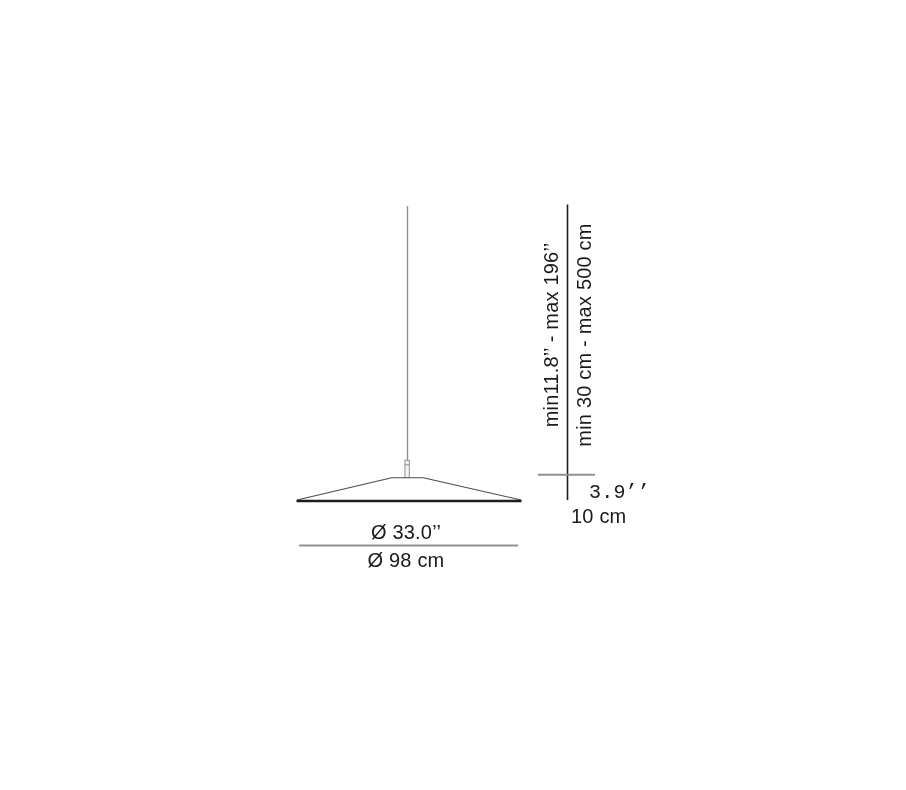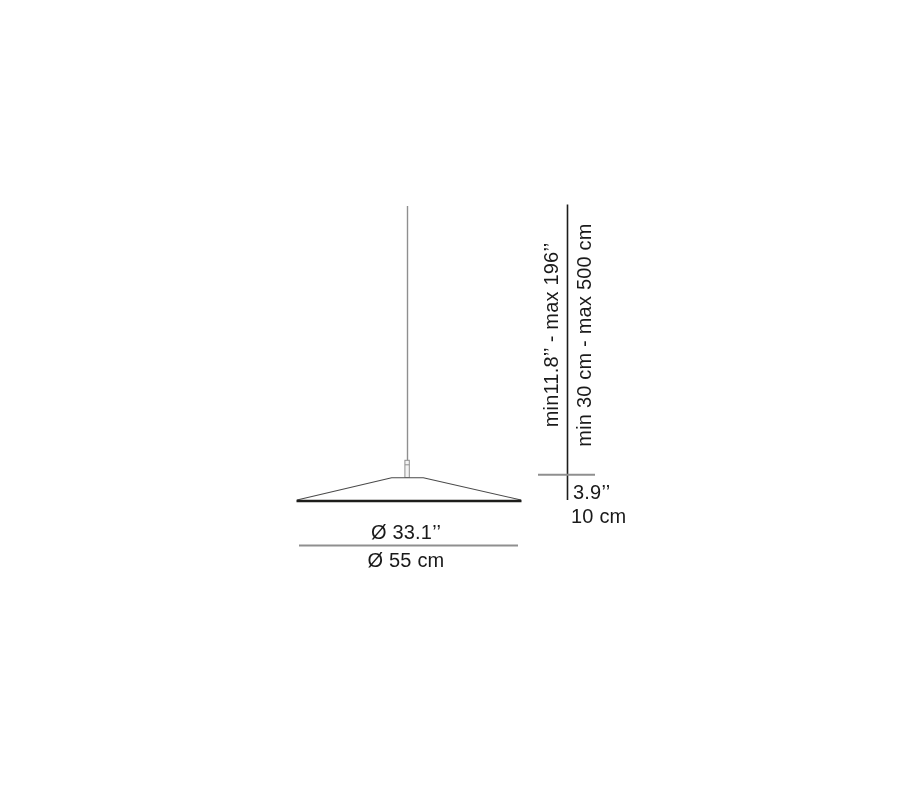--- a/index.html
+++ b/index.html
@@ -46,22 +46,22 @@
 
     <line class="ln-dark" x1="296.5" y1="501" x2="521.5" y2="501" stroke-width="2.3"></line>
 
     <line class="ln-dark" x1="567.5" y1="204.5" x2="567.5" y2="500" stroke-width="1.6"></line>
 
     <line class="ln-gray" x1="538" y1="474.8" x2="595" y2="474.8" stroke-width="2"></line>
 
     <line class="ln-gray" x1="299" y1="545.6" x2="518" y2="545.6" stroke-width="2"></line>
   </svg>
 
-  <div class="label center-x" style="left:406px; top:521px;">Ø 33.1’’</div>
-  <div class="label center-x" style="left:406px; top:549px;">Ø 55 cm</div>
+  <div class="label center-x" style="left:406px; top:521px;">Ø 33.0’’</div>
+  <div class="label center-x" style="left:406px; top:549px;">Ø 98 cm</div>
 
-  <div class="label" style="left:573px; top:481px;">3.9’’</div>
+  <div class="label" style="left:589px; top:481px;font-family:Liberation Mono, monospace;">3.9’’</div>
   <div class="label" style="left:571px; top:505px;text-align:right;">10 cm</div>
 
   <div class="label rotated" style="left:551px; top:335px;">min11.8’’ - max 196’’</div>
   <div class="label rotated" style="left:584px; top:335px;">min 30 cm - max 500 cm</div>
 
 </div>
 
 </body></html>

